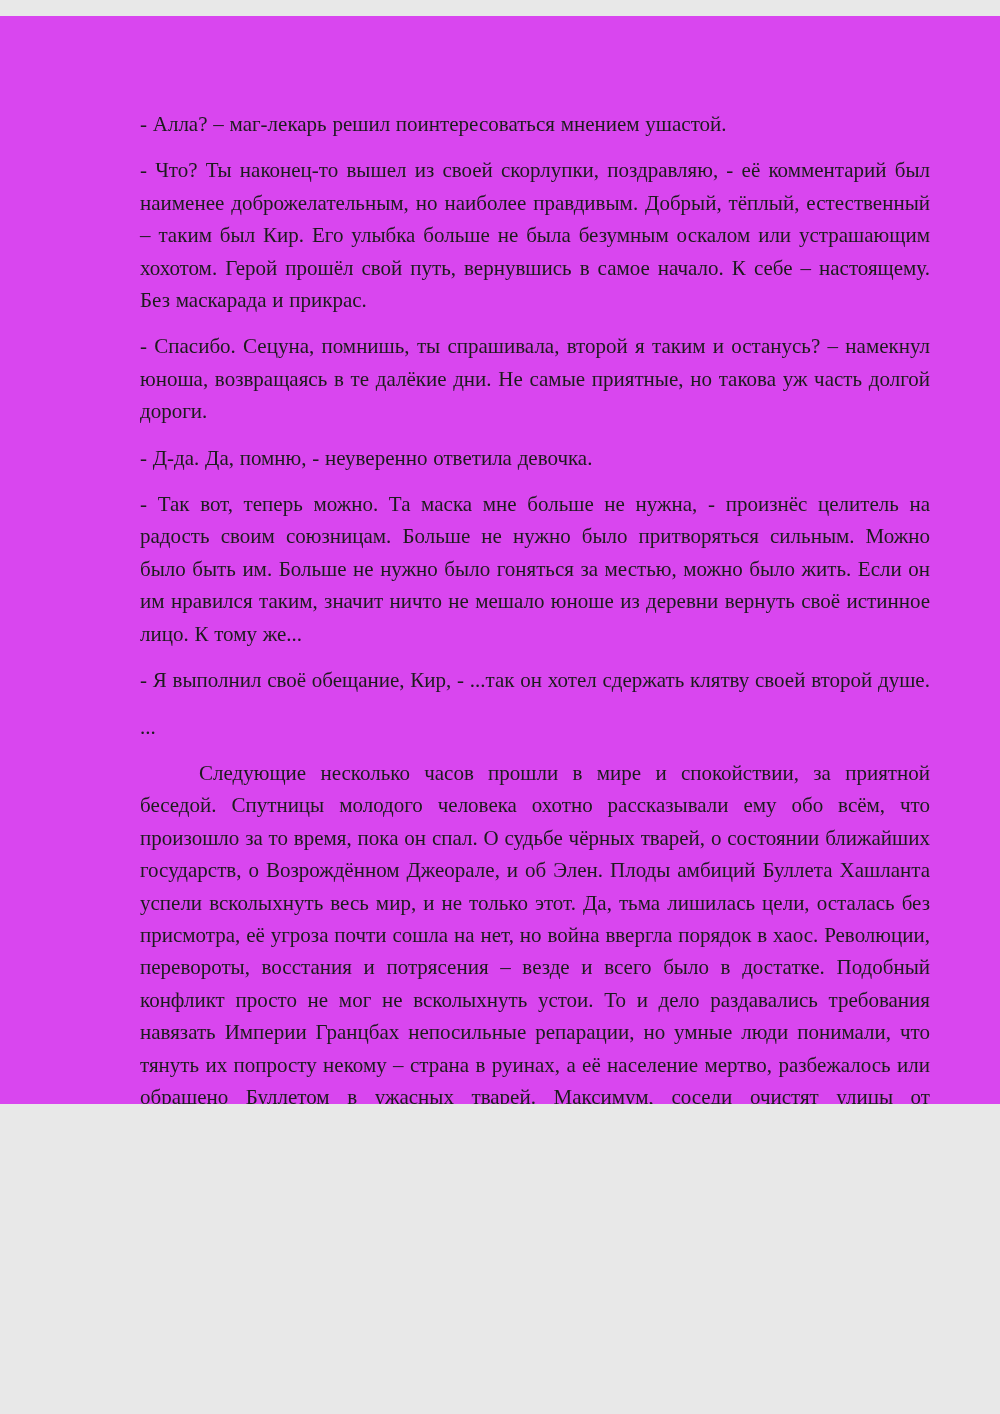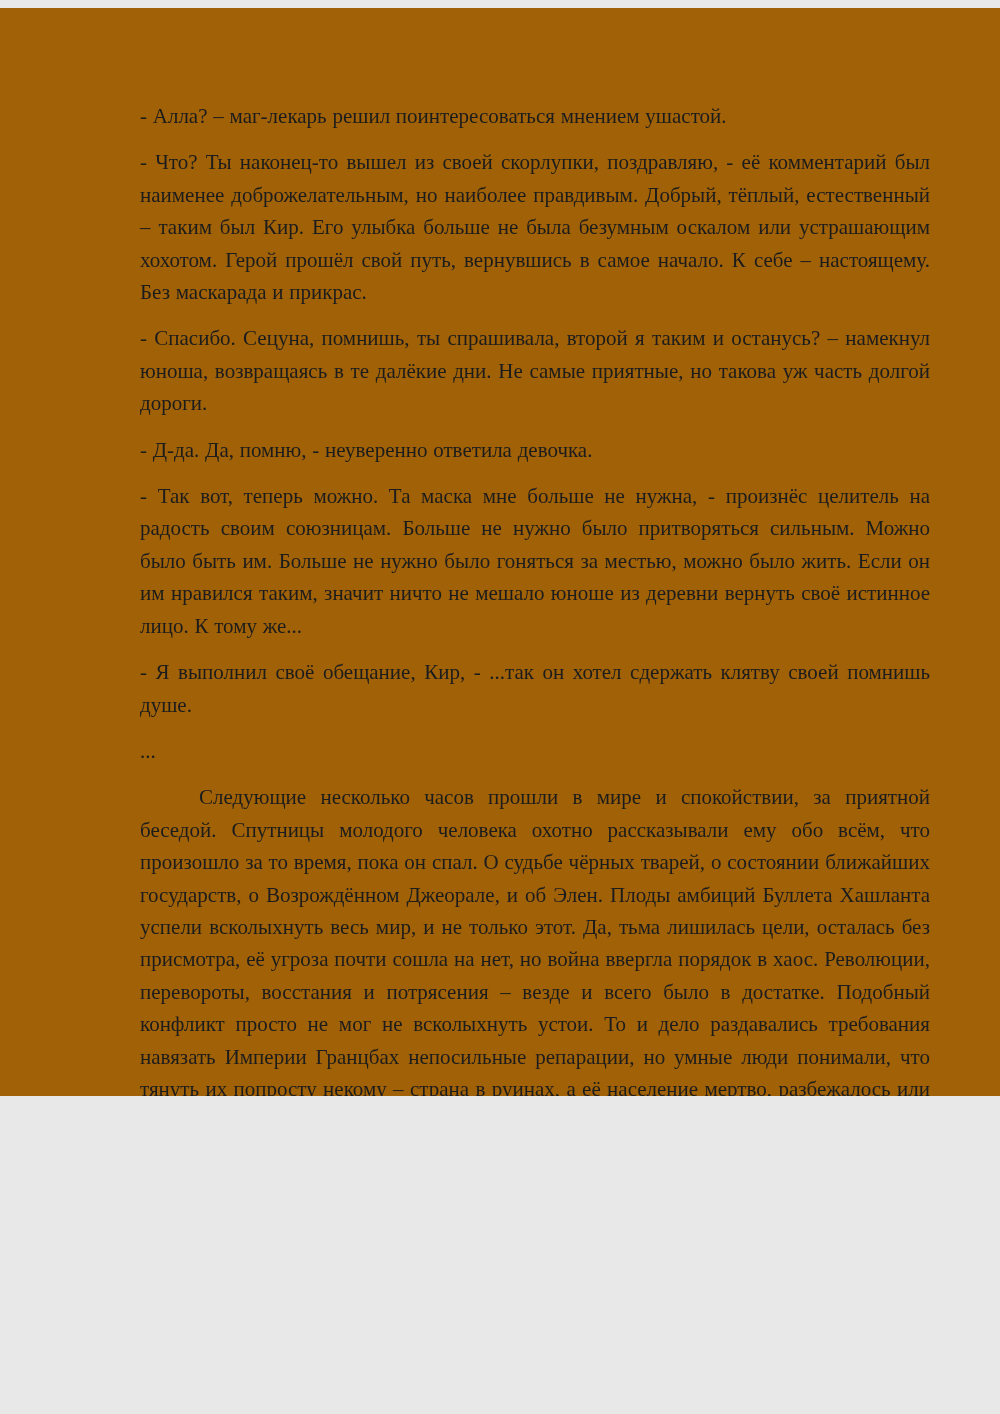--- a/index.html
+++ b/index.html
@@ -4,22 +4,22 @@
 <style>
   html, body {
     margin: 0;
     padding: 0;
     background: #e8e8e8;
   }
   .page {
     position: relative;
     width: 1000px;
     height: 1088px;
-    margin: 8px auto;
-    background: #a16207;
+    margin: 16px auto;
+    background: #d946ef;
     overflow: hidden;
     font-family: "Liberation Serif", "DejaVu Serif", serif;
   }
   .text-block {
     position: absolute;
     top: 92px;
     left: 140px;
     width: 790px;
     color: #1c1c1c;
     font-size: 21px;
@@ -47,18 +47,18 @@
 </head>
 <body>
 
 <div class="page">
   <div class="text-block">
     <p class="para">- Алла? – маг-лекарь решил поинтересоваться мнением ушастой.</p>
     <p class="para">- Что? Ты наконец-то вышел из своей скорлупки, поздравляю, - её комментарий был наименее доброжелательным, но наиболее правдивым. Добрый, тёплый, естественный – таким был Кир. Его улыбка больше не была безумным оскалом или устрашающим хохотом. Герой прошёл свой путь, вернувшись в самое начало. К себе – настоящему. Без маскарада и прикрас.</p>
     <p class="para">- Спасибо. Сецуна, помнишь, ты спрашивала, второй я таким и останусь? – намекнул юноша, возвращаясь в те далёкие дни. Не самые приятные, но такова уж часть долгой дороги.</p>
     <p class="para">- Д-да. Да, помню, - неуверенно ответила девочка.</p>
     <p class="para">- Так вот, теперь можно. Та маска мне больше не нужна, - произнёс целитель на радость своим союзницам. Больше не нужно было притворяться сильным. Можно было быть им. Больше не нужно было гоняться за местью, можно было жить. Если он им нравился таким, значит ничто не мешало юноше из деревни вернуть своё истинное лицо. К тому же...</p>
-    <p class="para">- Я выполнил своё обещание, Кир, - ...так он хотел сдержать клятву своей помнишь душе.</p>
+    <p class="para">- Я выполнил своё обещание, Кир, - ...так он хотел сдержать клятву своей второй душе.</p>
     <p class="para">...</p>
     <p class="para indented">Следующие несколько часов прошли в мире и спокойствии, за приятной беседой. Спутницы молодого человека охотно рассказывали ему обо всём, что произошло за то время, пока он спал. О судьбе чёрных тварей, о состоянии ближайших государств, о Возрождённом Джеорале, и об Элен. Плоды амбиций Буллета Хашланта успели всколыхнуть весь мир, и не только этот. Да, тьма лишилась цели, осталась без присмотра, её угроза почти сошла на нет, но война ввергла порядок в хаос. Революции, перевороты, восстания и потрясения – везде и всего было в достатке. Подобный конфликт просто не мог не всколыхнуть устои. То и дело раздавались требования навязать Империи Гранцбах непосильные репарации, но умные люди понимали, что тянуть их попросту некому – страна в руинах, а её население мертво, разбежалось или обращено Буллетом в ужасных тварей. Максимум, соседи очистят улицы от порождений тьмы, и разграбят бесхозные дома – на этом и порешают.</p>
   </div>
   <div class="page-number">183</div>
 </div>
 
 </body></html>

